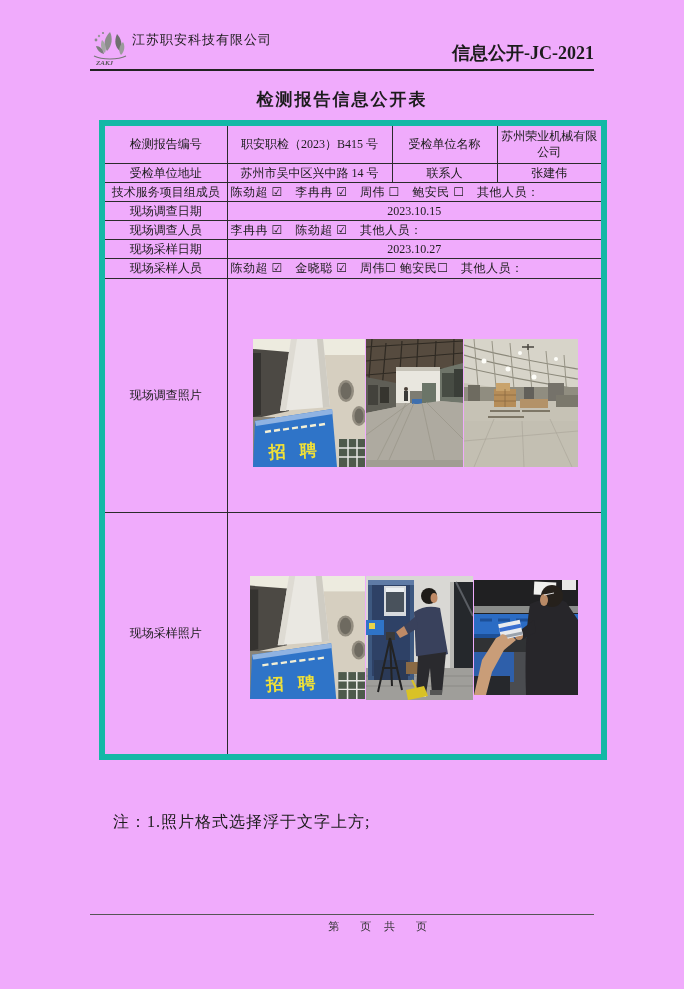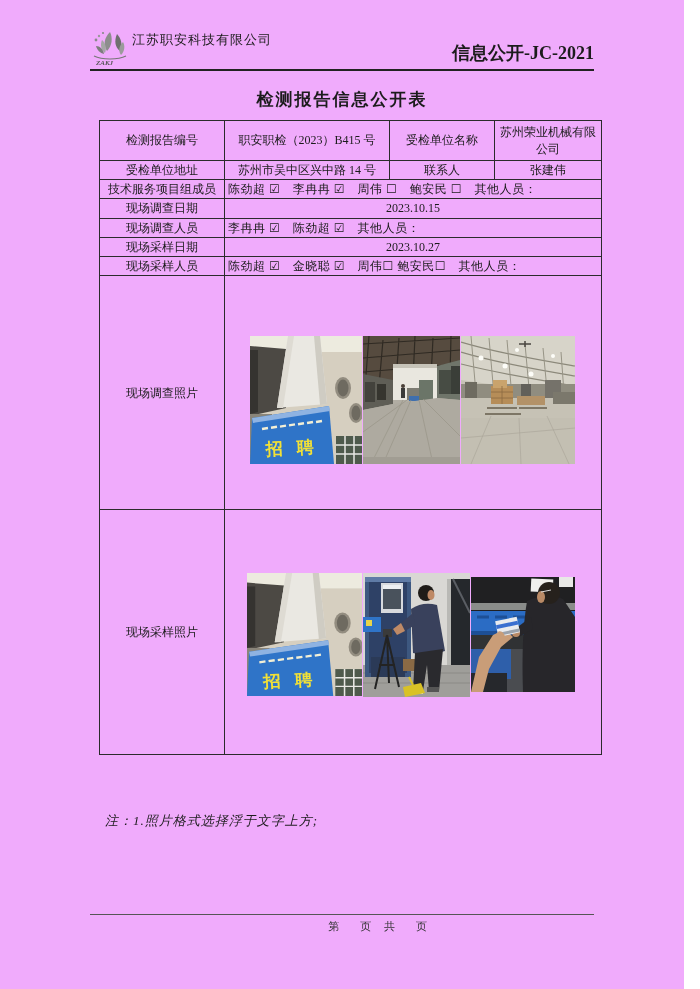--- a/index.html
+++ b/index.html
@@ -8,30 +8,30 @@
   
   .hdr{position:absolute;left:90px;right:90px;top:26px;height:42px;display:flex;align-items:flex-end;justify-content:space-between;}
   .hdr-left{display:flex;align-items:flex-end;gap:2px;}
   .logo{width:40px;height:40px;display:block;}
   .company{font-size:13px;letter-spacing:1px;padding-bottom:19px;}
   .doccode{font-size:18px;font-weight:bold;padding-bottom:3px;}
   .hdr-rule{position:absolute;left:90px;right:90px;top:69px;height:2px;background:#222;}
   
   .title{position:absolute;top:88px;left:0;width:100%;text-align:center;font-size:17px;font-weight:bold;letter-spacing:2px;}
   
-  table.form{position:absolute;left:99px;top:120px;width:502px;border-collapse:collapse;table-layout:fixed;border:1px solid #14b8a6;}
+  table.form{position:absolute;left:99px;top:120px;width:502px;border-collapse:collapse;table-layout:fixed;border:6px solid #14b8a6;}
   table.form td{border:1px solid #2b2b2b;font-size:12px;line-height:1.35;padding:1px 3px;overflow:hidden;}
   td.lbl{text-align:center;}
   td.ctr{text-align:center;}
   td.members{text-align:left;padding-left:6px;letter-spacing:0.5px;}
   td.photocell{padding:0;vertical-align:top;}
   .photo-strip{display:flex;gap:1px;align-items:flex-start;}
   .photo-strip svg{display:block;}
   
-  .note{position:absolute;left:105px;top:812px;font-size:13px;letter-spacing:1px;font-style:italic;}
+  .note{position:absolute;left:113px;top:812px;font-size:16px;letter-spacing:1px;}
   .footer-rule{position:absolute;left:90px;right:90px;top:914px;border-top:1px solid #555;}
   .footer-text{position:absolute;top:919px;left:0;width:100%;text-align:center;font-size:11px;letter-spacing:5px;color:#333;margin-left:38px;}
 </style>
 </head>
 <body>
 
 <div class="page">
 
   <div class="hdr">
     <div class="hdr-left">

